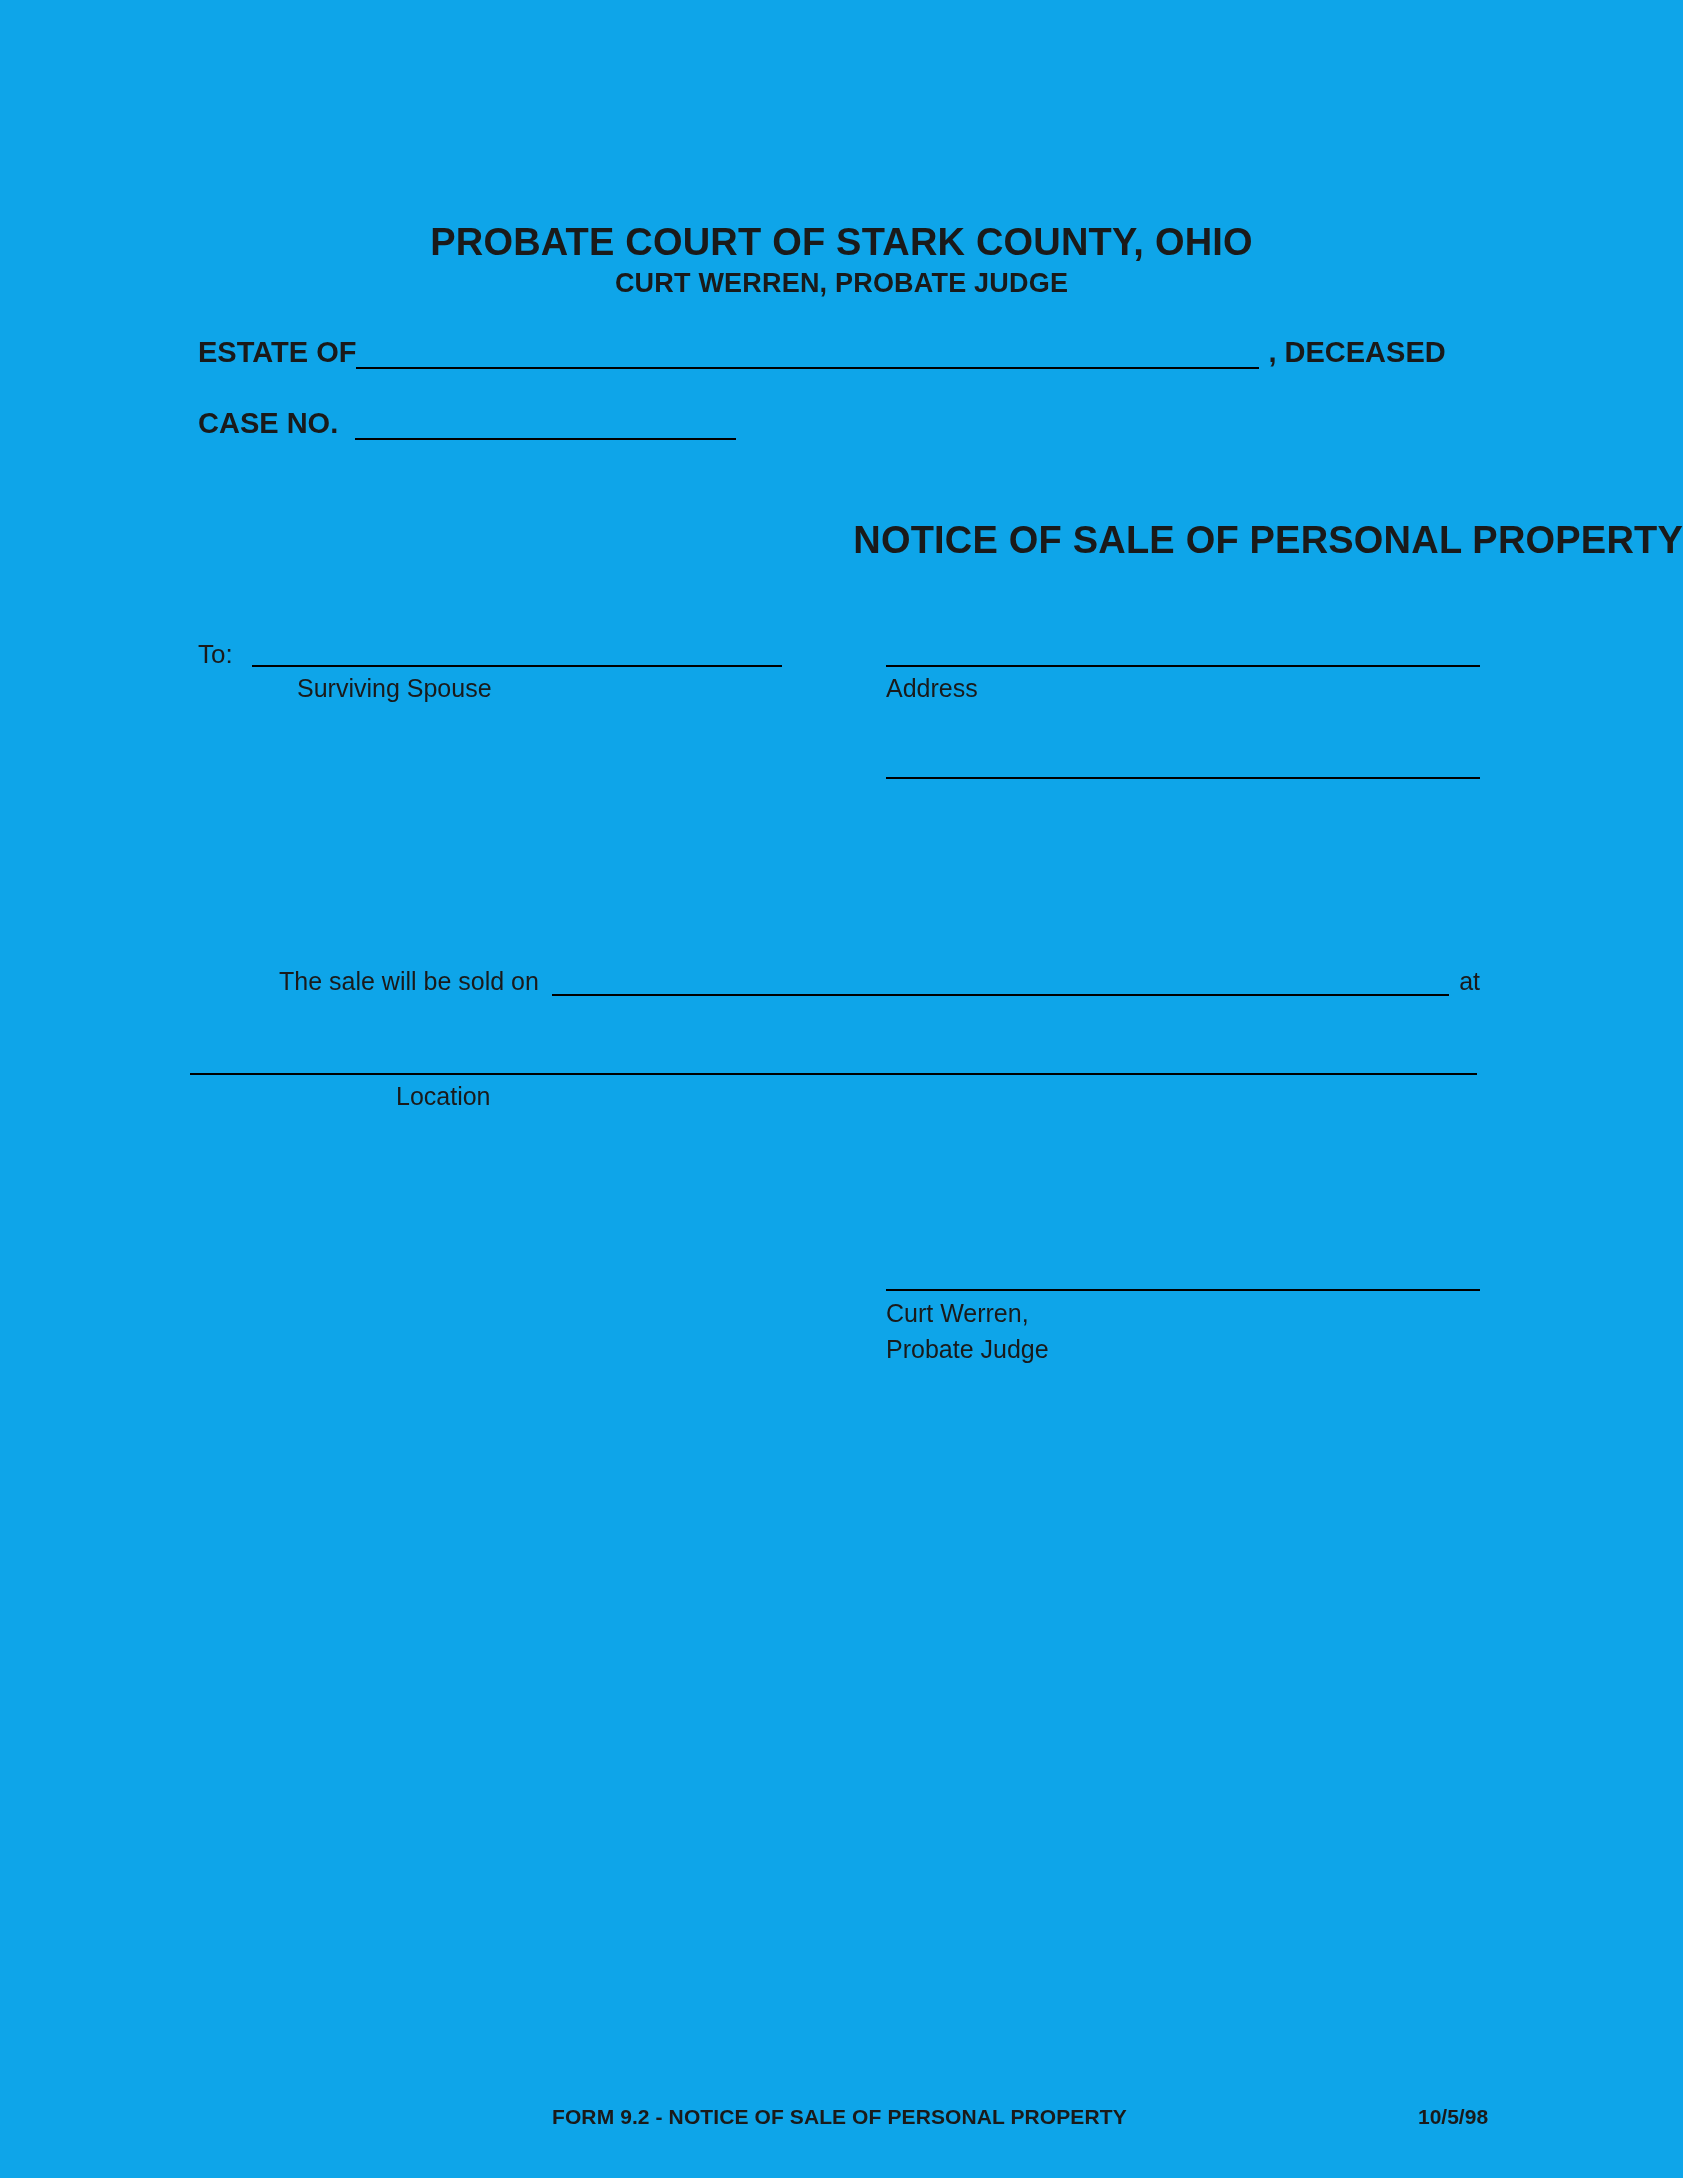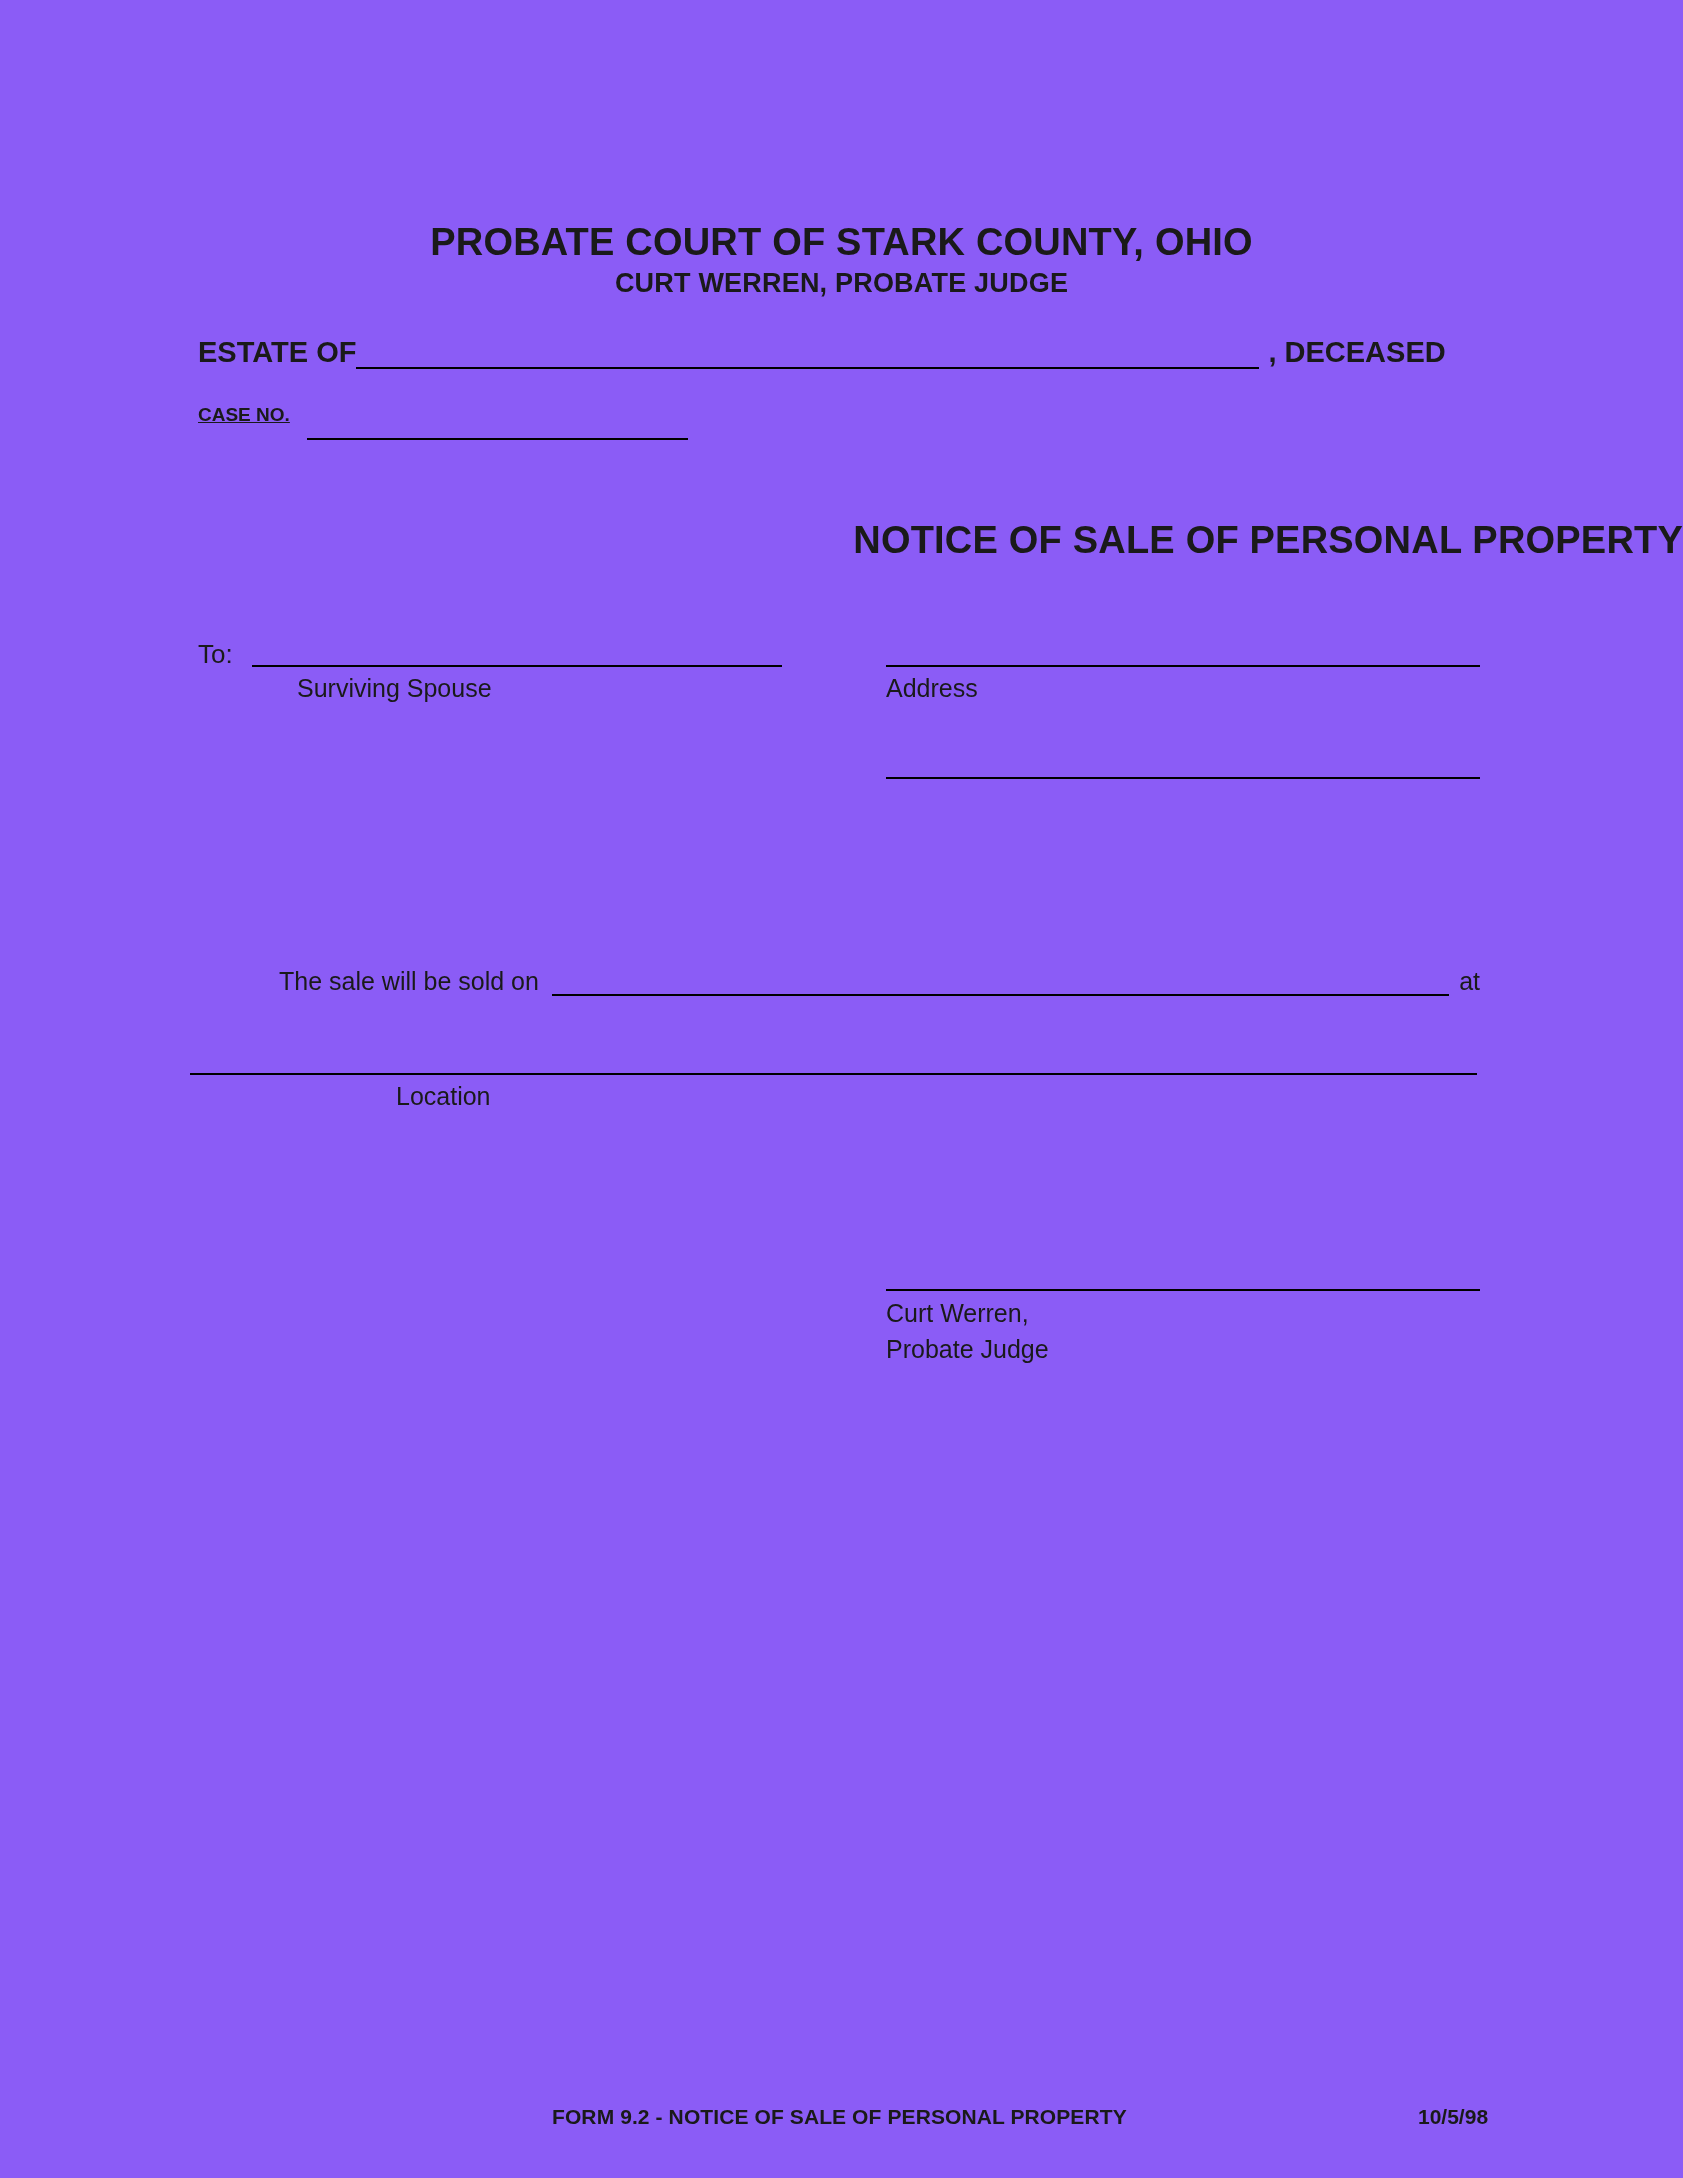--- a/index.html
+++ b/index.html
@@ -10,21 +10,21 @@
   }
   body {
     font-family: "Liberation Sans", sans-serif;
     color: #1a1a1a;
     -webkit-font-smoothing: antialiased;
   }
   .page {
     position: relative;
     width: 1683px;
     height: 2178px;
-    background: #8b5cf6;
+    background: #0ea5e9;
     overflow: hidden;
   }
 
   
   .court-header {
     position: absolute;
     left: 0;
     top: 223px;
     width: 1683px;
     text-align: center;
@@ -67,24 +67,23 @@
     white-space: nowrap;
     padding-left: 9px;
   }
 
   
   .case-row {
     position: absolute;
     left: 198px;
     top: 404px;
     display: flex;
-    align-items: flex-start;
-    font-size: 19px;
-    font-weight: bold;
-    text-decoration: underline;
+    align-items: flex-end;
+    font-size: 29px;
+    font-weight: bold;
   }
   .case-label { white-space: nowrap; }
   .case-rule {
     width: 381px;
     margin-left: 17px;
     border-bottom: 2px solid #000;
     height: 34px;
   }
 
   

